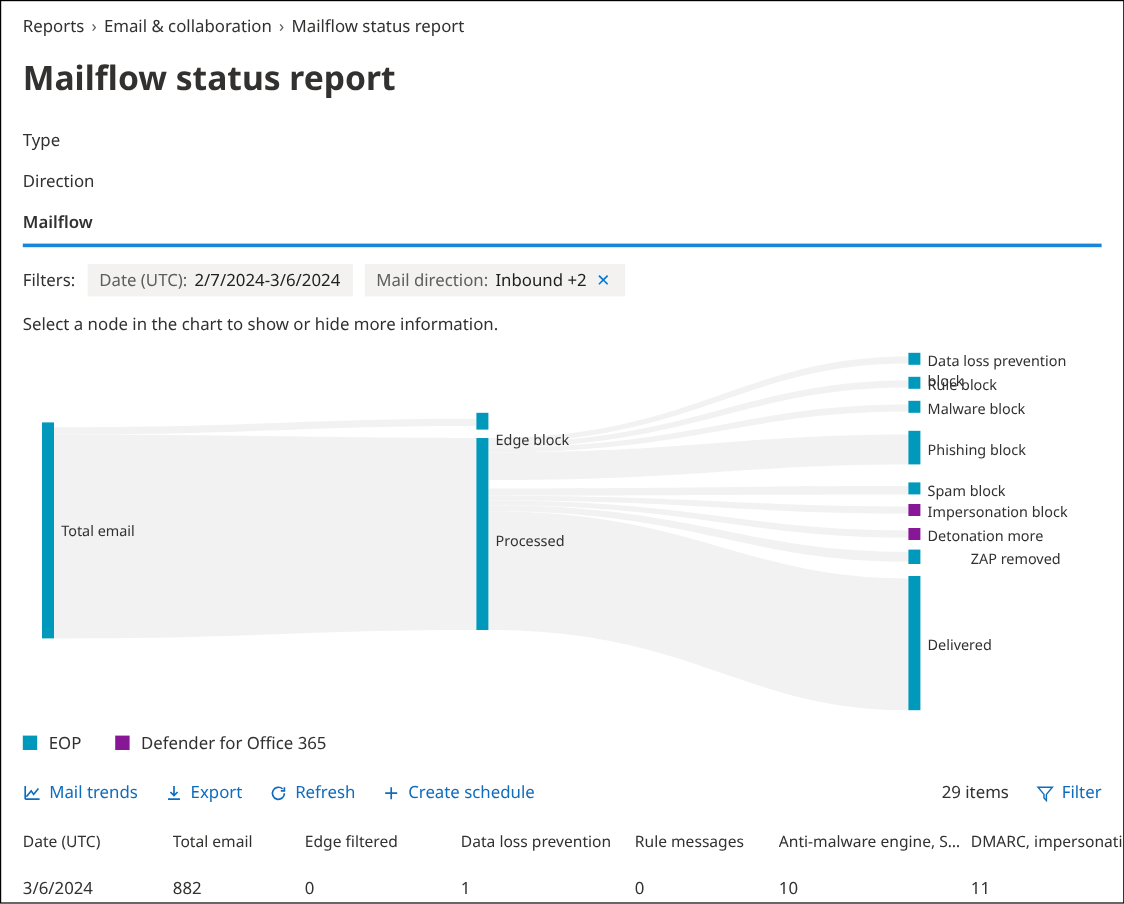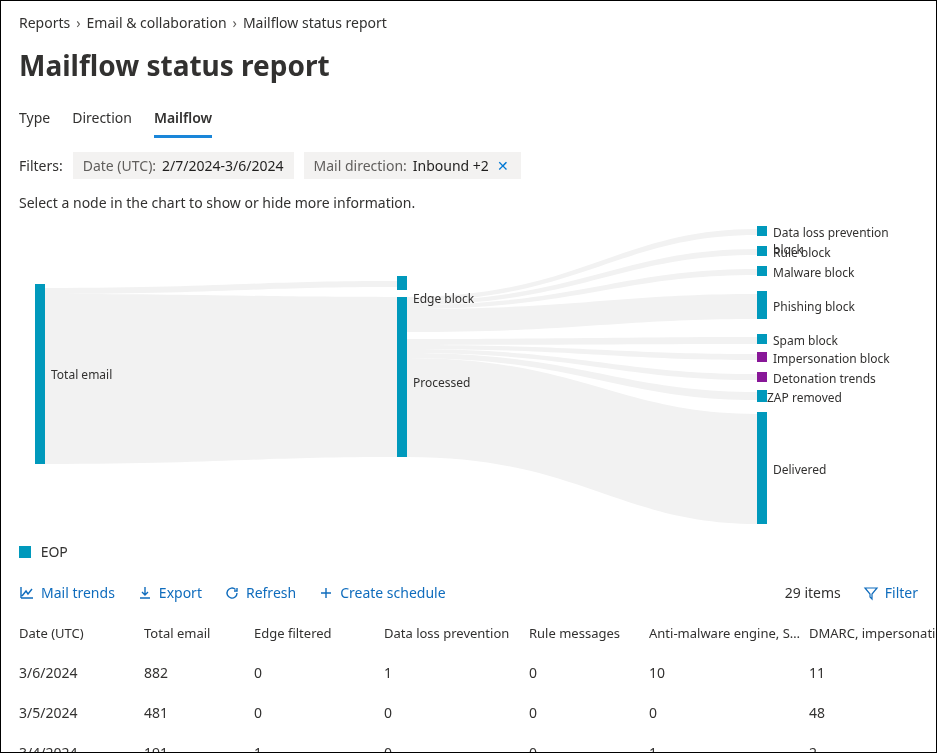--- a/index.html
+++ b/index.html
@@ -18,21 +18,21 @@
 
   
   .breadcrumb { display: flex; align-items: center; gap: 6px; font-size: 14px; color: #323130; }
   .breadcrumb .crumb { cursor: pointer; }
   .breadcrumb .chev { color: #605e5c; }
   .breadcrumb .current { color: #323130; }
 
   h1.title { font-size: 28px; font-weight: 700; margin: 14px 0 20px 0; }
 
   
-  .tabs { display: flex; gap: 22px; border-bottom: 0; margin-bottom: 14px; }
+  .tabs { display: flex; border-bottom: 0; margin-bottom: 14px; flex-direction: column; }
   .tab { cursor: pointer; padding: 4px 0 8px 0; font-size: 14px; color: #323130; border-bottom: 3px solid transparent; }
   .tab.active { font-weight: 600; border-bottom-color: #1a86d9; }
 
   
   .filter-row { display: flex; align-items: center; gap: 10px; margin-bottom: 14px; font-size: 14px; }
   .filter-label { color: #323130; }
   .pill { background: #f3f2f1; padding: 4px 10px; display: inline-flex; align-items: center; gap: 6px; font-size: 14px; }
   .pill .pk { color: #605e5c; }
   .pill .pv { color: #201f1e; font-weight: 400; }
   .pill-x { color: #0078d4; font-size: 14px; cursor: pointer; padding: 0 2px; }
@@ -139,29 +139,33 @@
 
     <span class="abs" style="left:32px;  top:142px;">Total email</span>
     <span class="abs" style="left:394px; top:66px;">Edge block</span>
     <span class="abs" style="left:394px; top:150px;">Processed</span>
     <span class="abs" style="left:754px; top:0px;">Data loss prevention block</span>
     <span class="abs" style="left:754px; top:20px;">Rule block</span>
     <span class="abs" style="left:754px; top:40px;">Malware block</span>
     <span class="abs" style="left:754px; top:74px;">Phishing block</span>
     <span class="abs" style="left:754px; top:108px;">Spam block</span>
     <span class="abs" style="left:754px; top:126px;">Impersonation block</span>
-    <span class="abs" style="left:754px; top:146px;">Detonation trends</span>
-    <span class="abs" style="left:748px; top:165px;">ZAP removed</span>
+    <span class="abs" style="left:754px; top:146px;">Detonation more</span>
+    <span class="abs" style="left:790px; top:165px;">ZAP removed</span>
     <span class="abs" style="left:754px; top:237px;">Delivered</span>
   </div>
 
   <div class="legend">
     <span>
       <span class="sw" style="background:#0099bc"></span>
       <span>EOP</span>
+    </span>
+    <span>
+      <span class="sw" style="background:#881798"></span>
+      <span>Defender for Office 365</span>
     </span>
   </div>
 
   <div class="toolbar">
     <span class="tool">
       <svg viewBox="0 0 16 16">
           <path d="M2 13 V2 M2 13 H14 M3 11 L7 6 L9 9 L13 4" fill="none" stroke="#0f6cbd" stroke-width="1.4"></path>
         </svg>
       <span class="link">Mail trends</span>
     </span>

